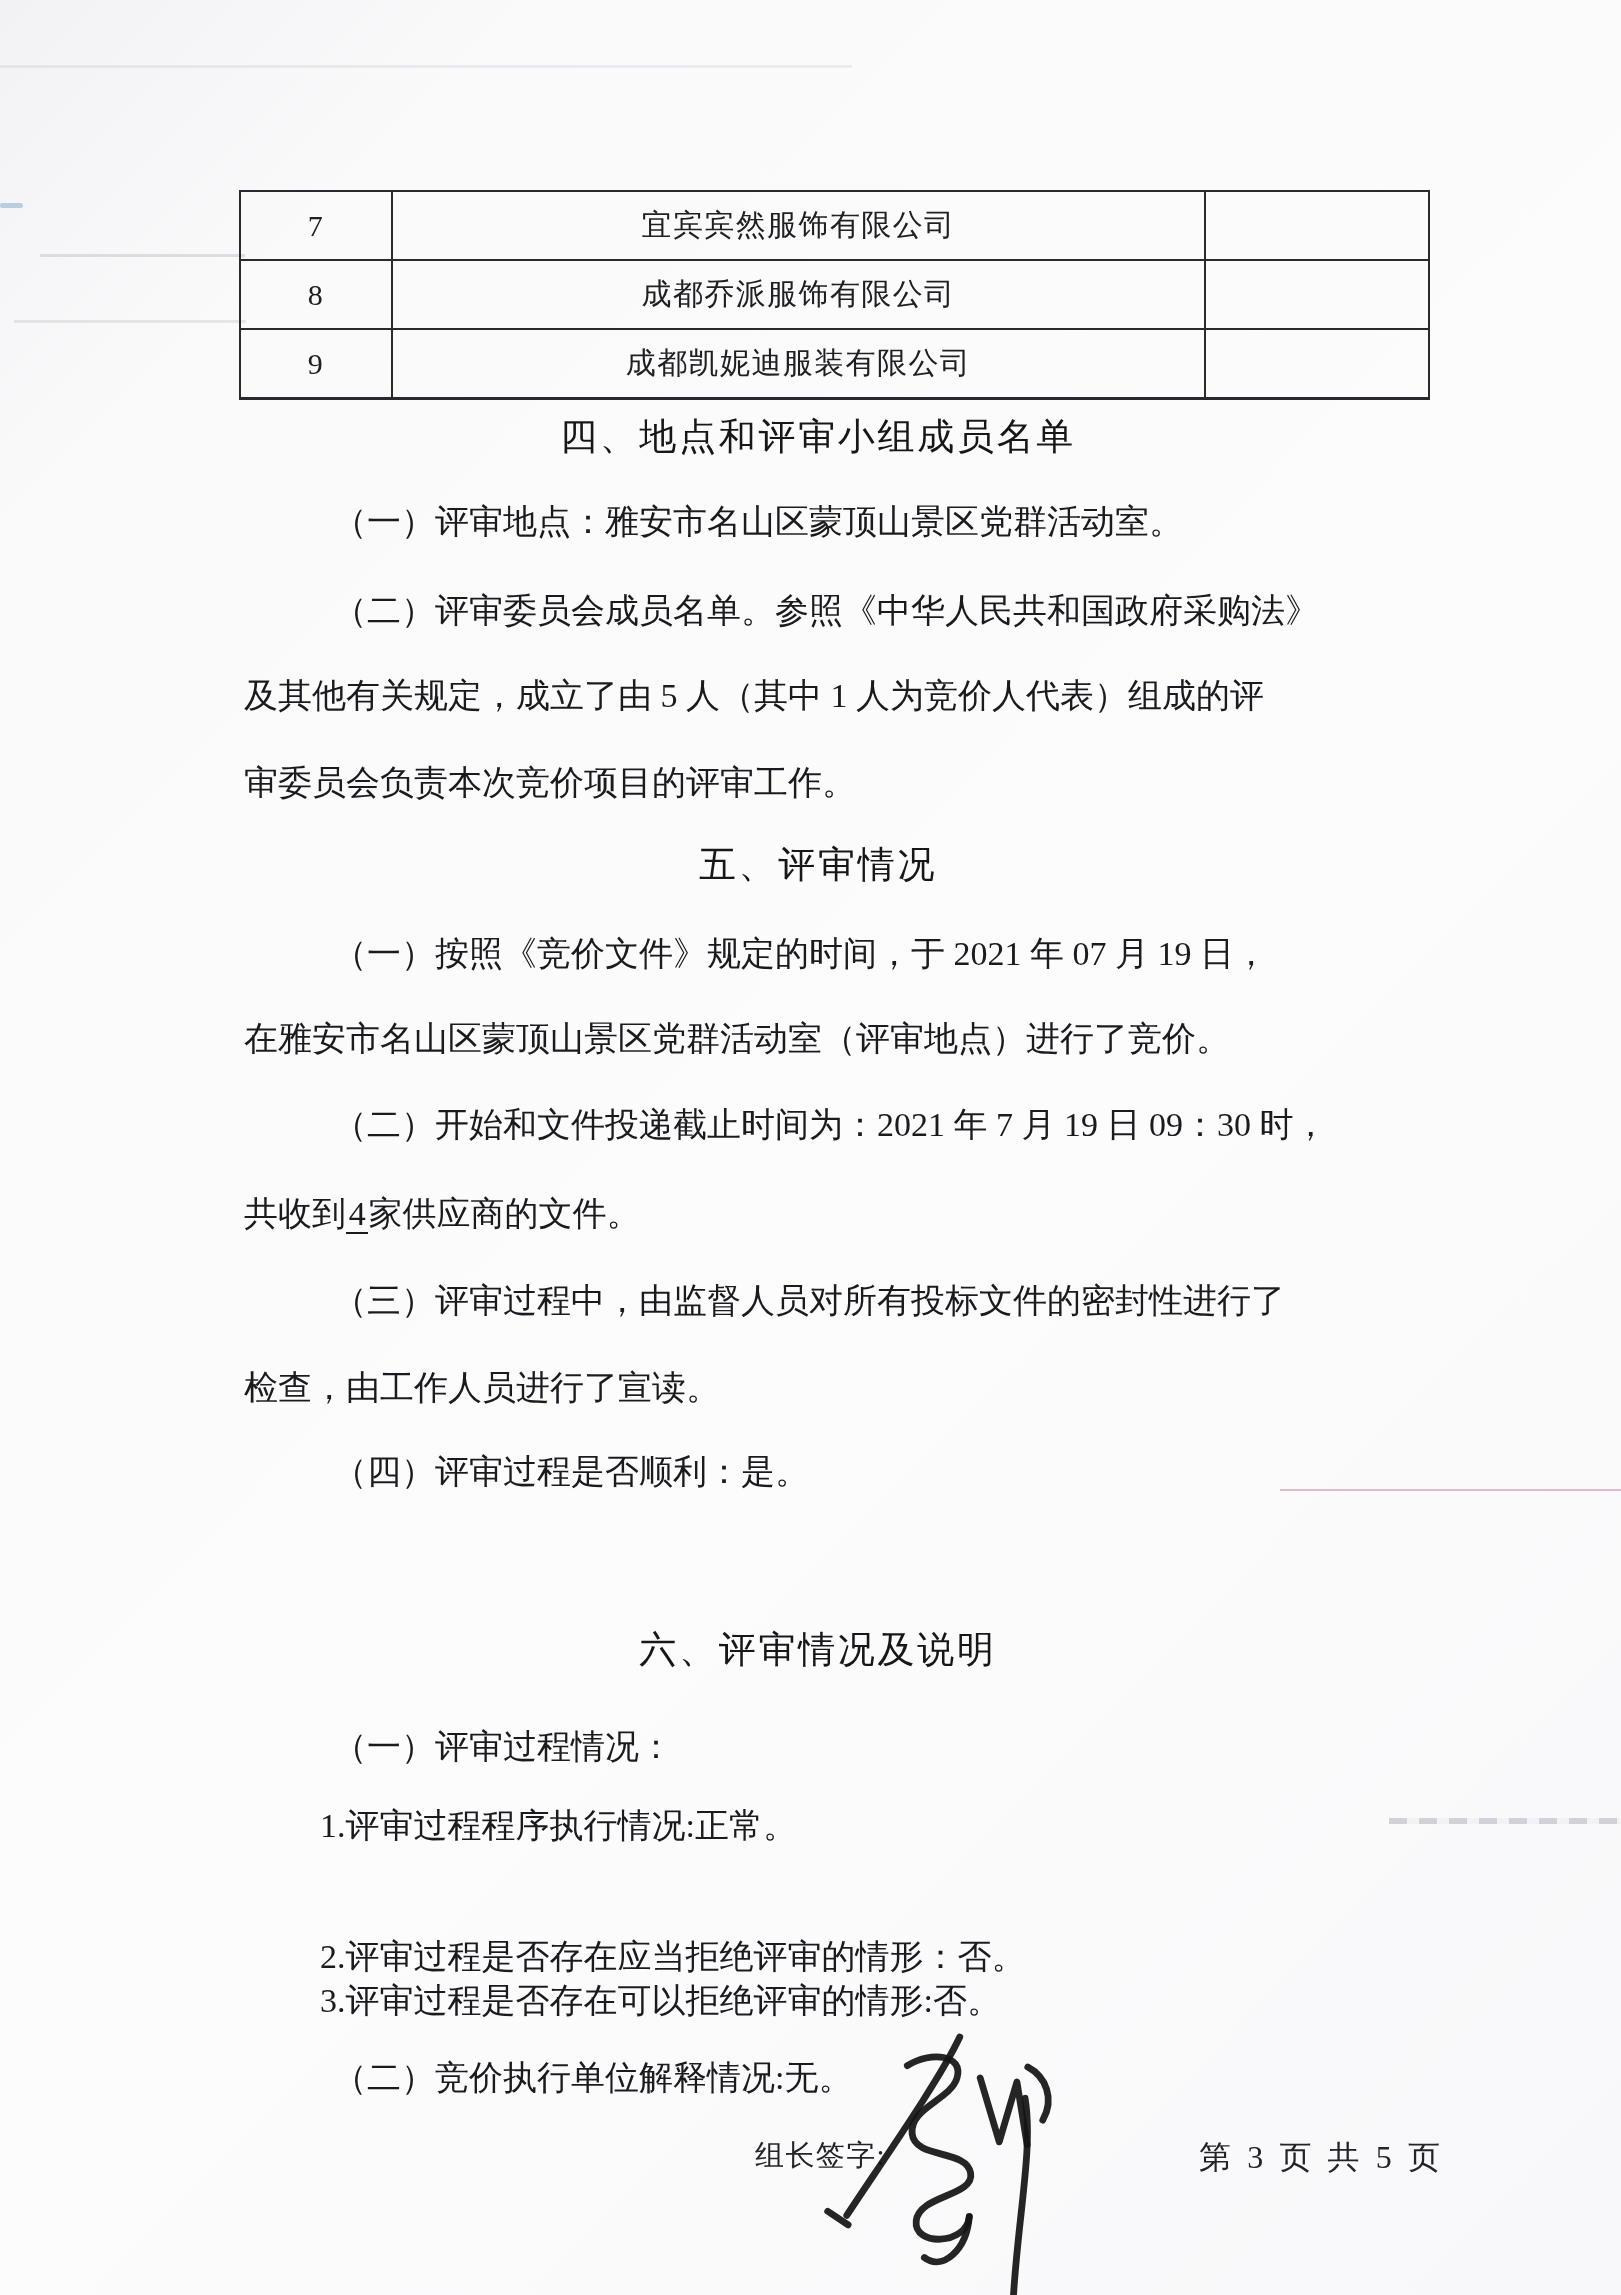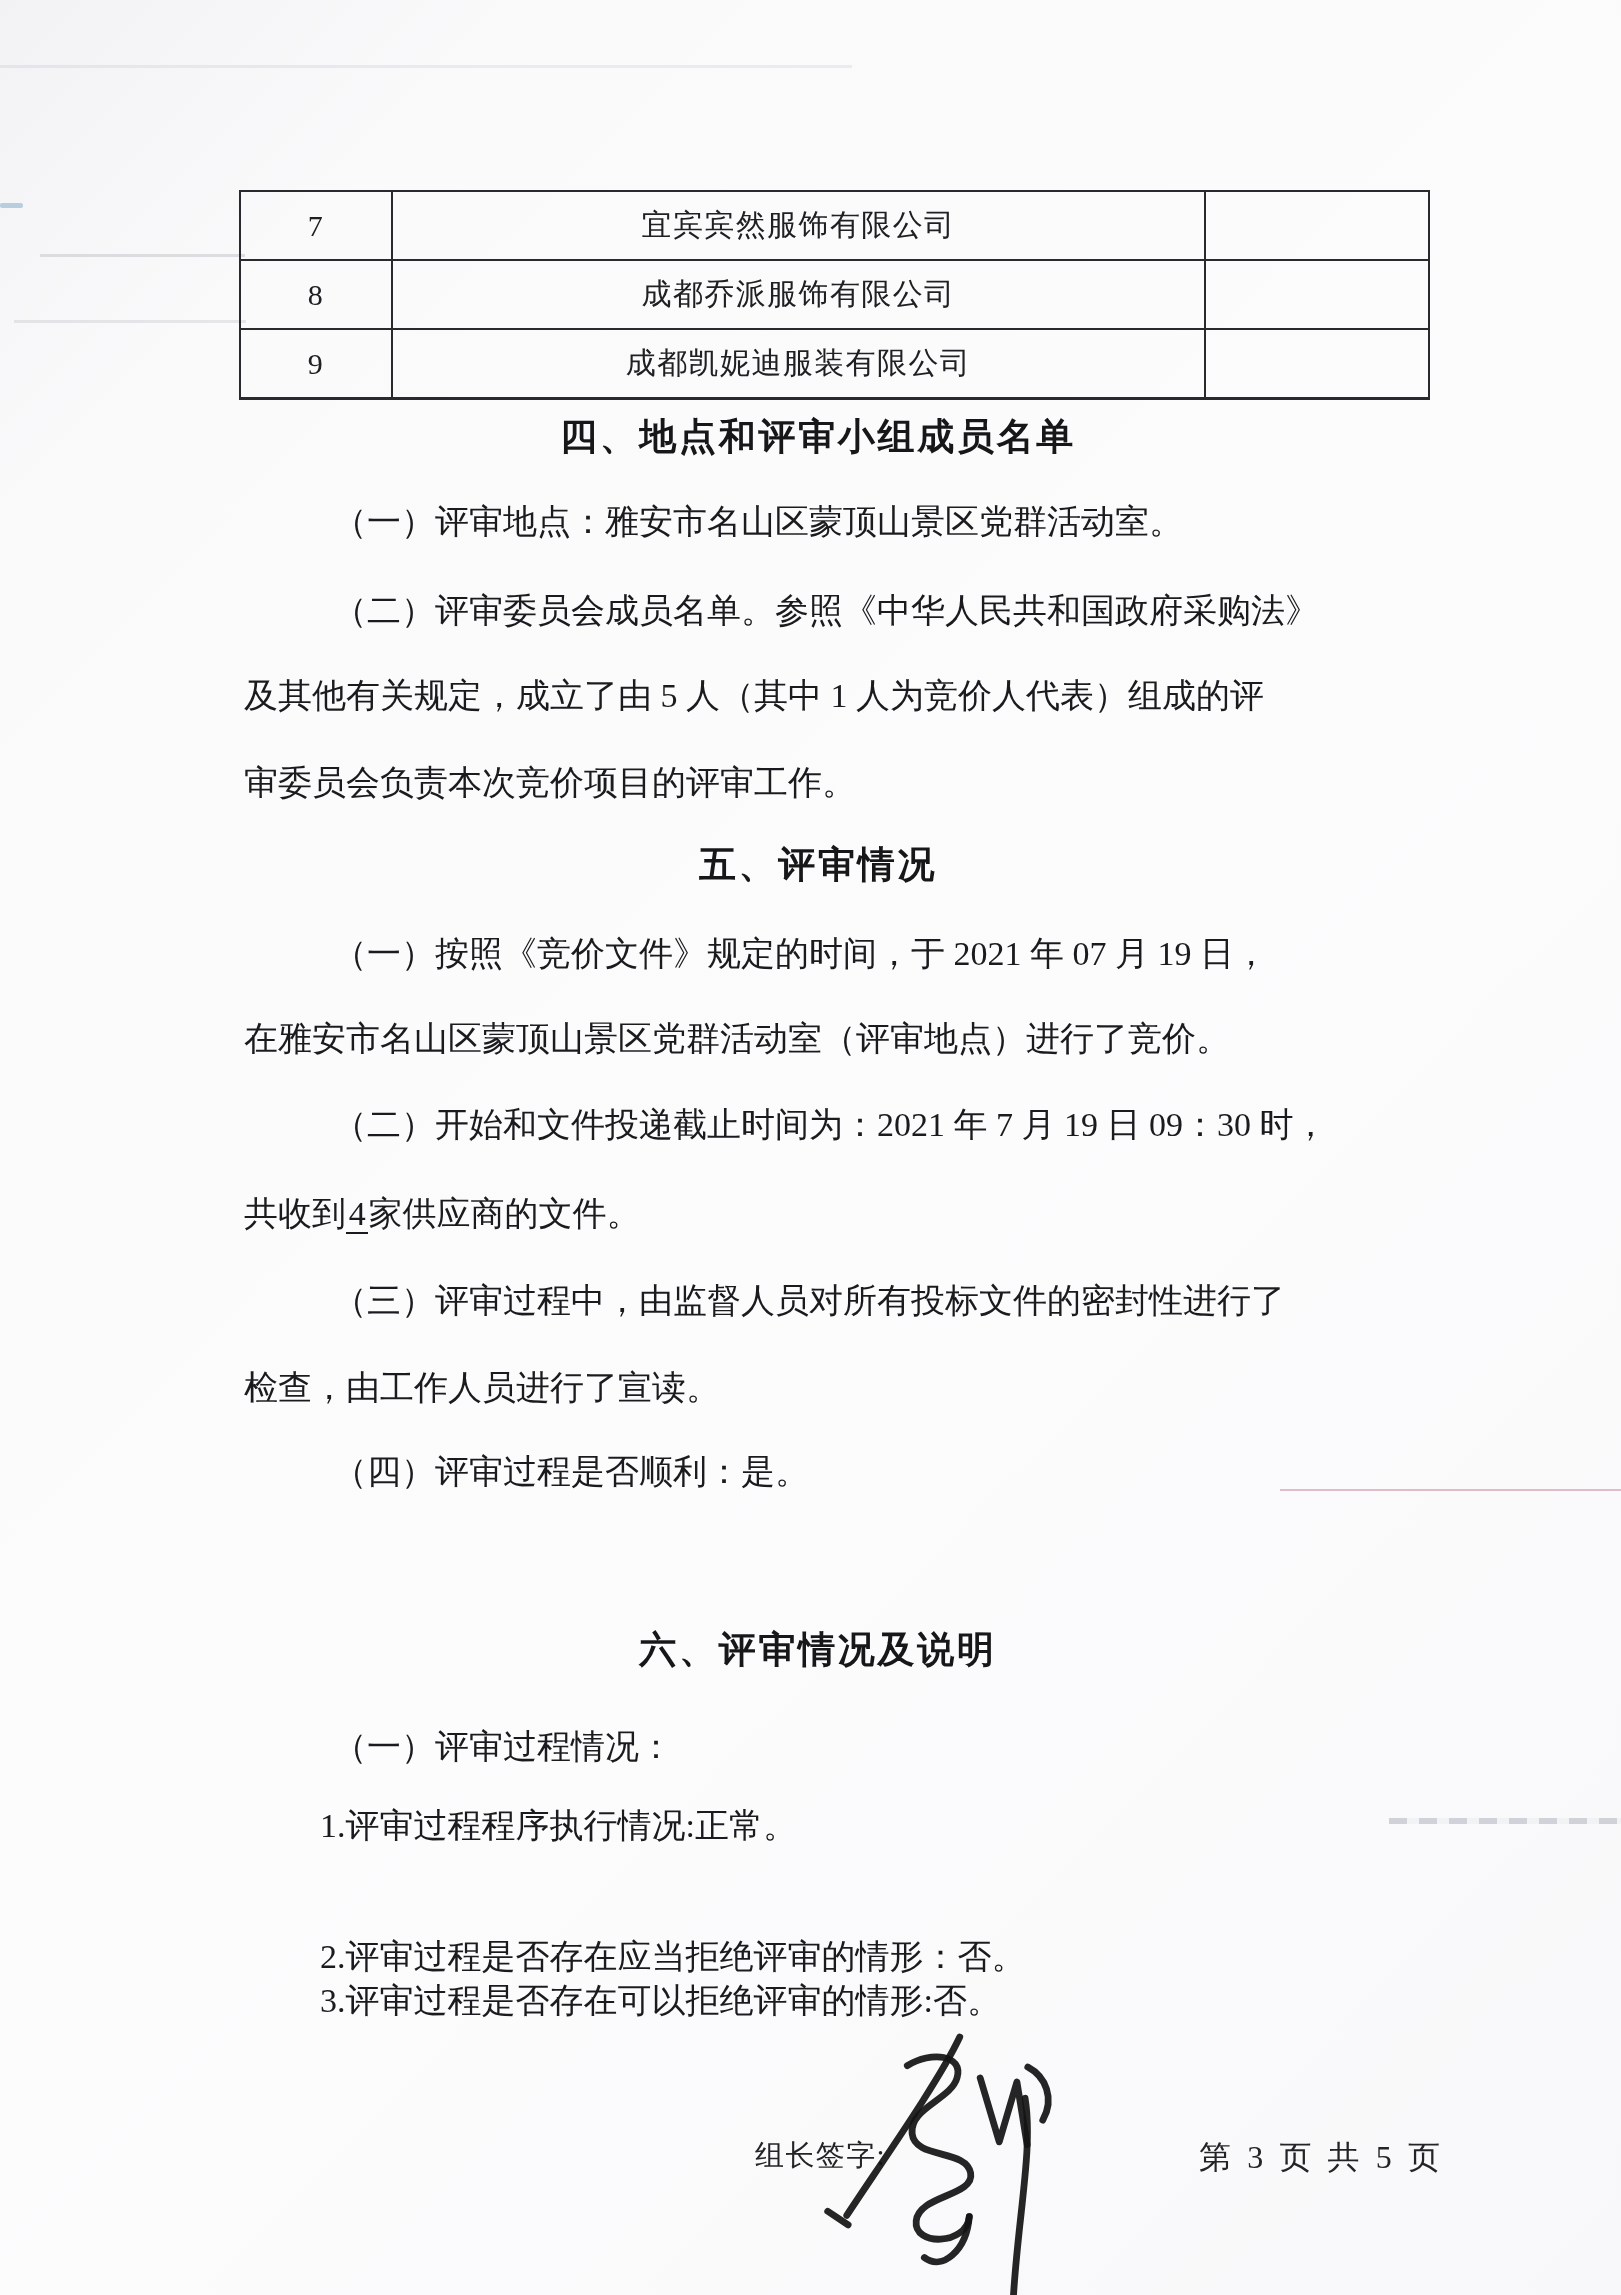--- a/index.html
+++ b/index.html
@@ -39,21 +39,21 @@
   td.c-name{width:811px;}
   td.c-note{width:222px;}
   
   .line{
     position:absolute;left:244px;width:1148px;
     font-size:34px;line-height:49px;white-space:nowrap;
     color:#1b1b1f;
   }
   .heading{
     font-family:"Liberation Sans","DejaVu Sans",sans-serif;
-    font-weight:700;text-align:center;
+    font-weight:400;text-align:center;
     font-size:37px;letter-spacing:2.7px;color:#17171a;
   }
   .ind{padding-left:89px;}
   .ind-num{padding-left:76px;}
   .t-604{top:412px;}  .t-729{top:497px;}  .t-859{top:586px;}
   .t-984{top:671px;}  .t-1112{top:758px;}.t-1232{top:840px;}
   .t-1362{top:929px;}.t-1487{top:1014px;}.t-1614{top:1100px;}
   .t-1744{top:1189px;}.t-1872{top:1276px;}.t-1999{top:1363px;}
   .t-2122{top:1447px;}.t-2384{top:1625px;}.t-2514{top:1714px;margin-top:8px;}
   .t-2642{top:1801px;}.t-2764{top:1884px;margin-top:48px;}.t-2899{top:1976px;}
@@ -124,20 +124,21 @@
   </div>
   <div class="line ind t-1872">（三）评审过程中，由监督人员对所有投标文件的密封性进行了</div>
   <div class="line t-1999">检查，由工作人员进行了宣读。</div>
   <div class="line ind t-2122">（四）评审过程是否顺利：是。</div>
 
   <div class="line heading t-2384">六、评审情况及说明</div>
   <div class="line ind t-2514">（一）评审过程情况：</div>
   <div class="line ind-num t-2642">1.评审过程程序执行情况:正常。</div>
   <div class="line ind-num t-2764">2.评审过程是否存在应当拒绝评审的情形：否。</div>
   <div class="line ind-num t-2899">3.评审过程是否存在可以拒绝评审的情形:否。</div>
+  <div class="line ind t-3012">（二）竞价执行单位解释情况:无。</div>
 
   <div class="sign-label">组长签字:</div>
   <div class="page-info">第 3 页 共 5 页</div>
 
   <div class="signature">
     <svg viewBox="0 0 480 407" xmlns="http://www.w3.org/2000/svg">
       <path d="M258,28 C228,92 142,214 92,290"></path>
       <path d="M64,284 l30,20"></path>
       <path d="M181,70 C216,48 264,54 254,88 C245,120 184,132 188,170 C192,208 268,192 274,228 C280,262 198,260 194,298 C190,336 268,334 272,292"></path>
       <path d="M272,292 C268,342 232,372 206,352"></path>

